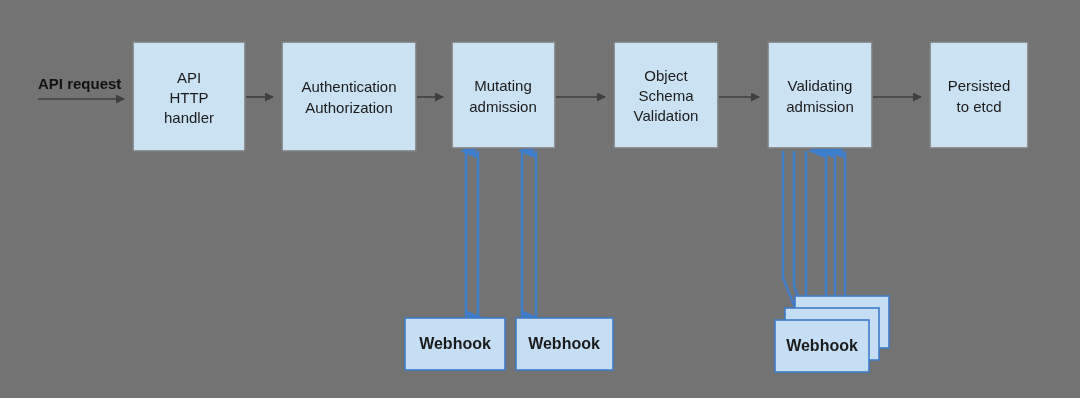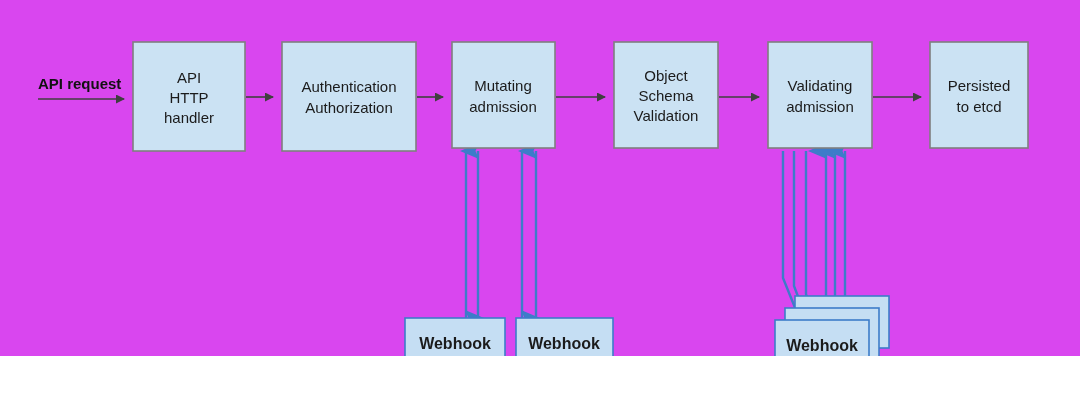--- a/index.html
+++ b/index.html
@@ -7,22 +7,22 @@
     margin: 0;
     padding: 0;
     background: #ffffff;
   }
   body {
     font-family: "Liberation Sans", sans-serif;
   }
   #canvas {
     position: relative;
     width: 1080px;
-    height: 356px;
-    background: #d946ef;
+    height: 398px;
+    background: #737373;
     overflow: hidden;
   }
   #canvas svg {
     position: absolute;
     top: 0;
     left: 0;
     width: 1080px;
     height: 402px;
   }
   .node-label {

